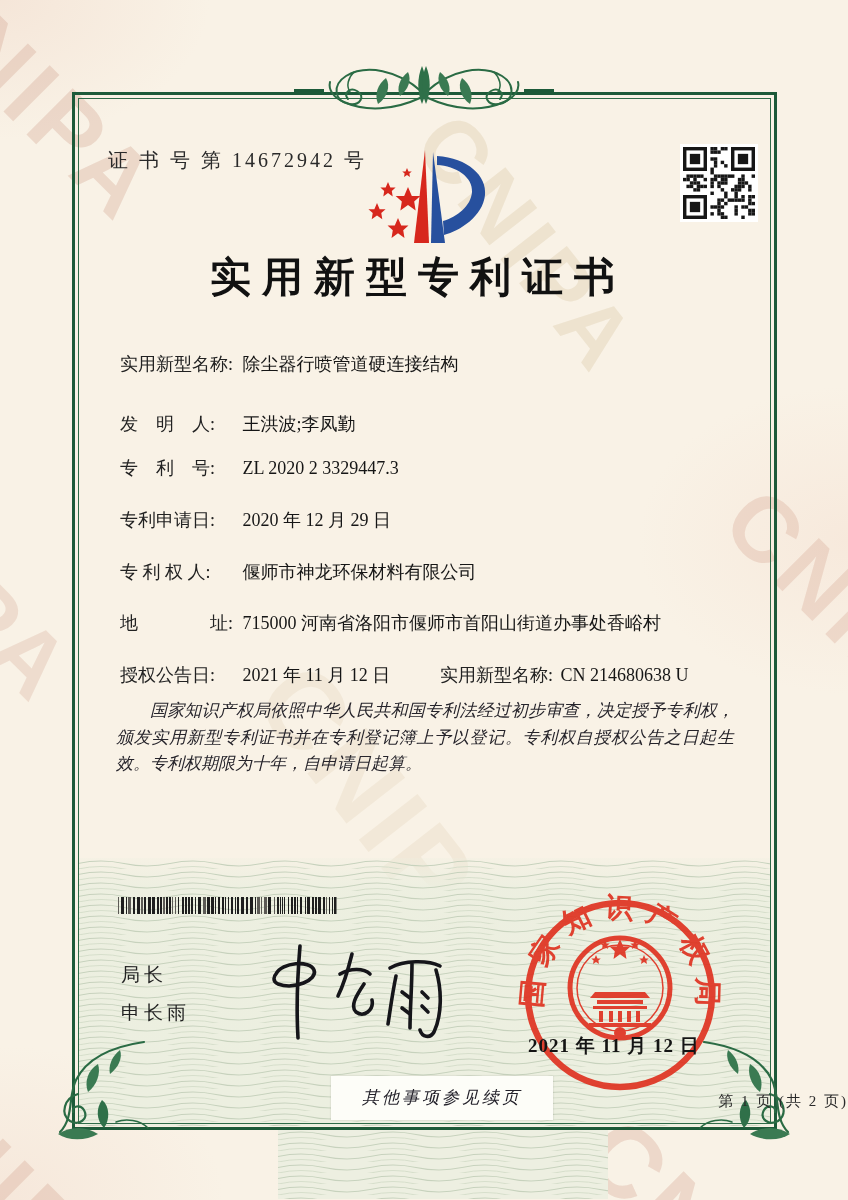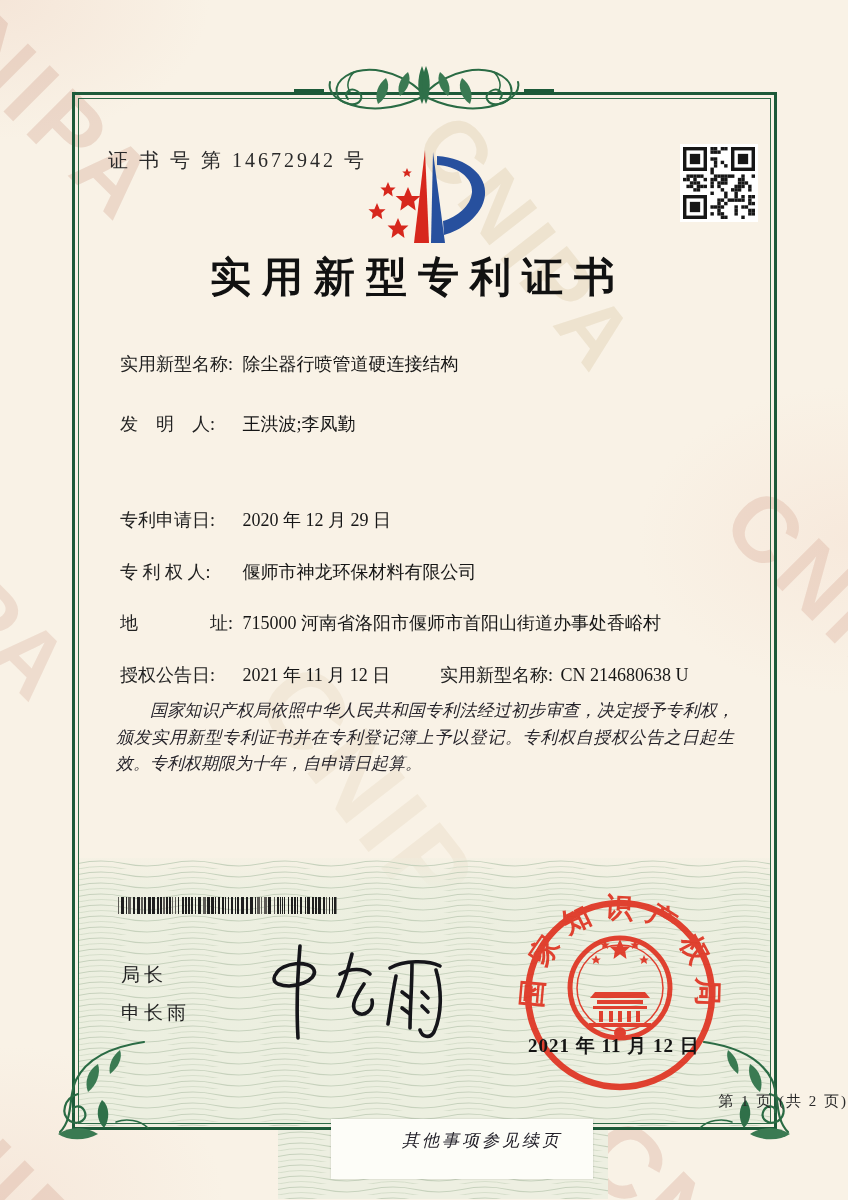--- a/index.html
+++ b/index.html
@@ -72,25 +72,24 @@
   .seal{position:absolute;left:510px;top:892px;}
   .seal-date{
     position:absolute;left:528px;top:1033px;width:160px;
     font-size:19px;font-weight:bold;letter-spacing:1px;color:#141414;white-space:nowrap;
   }
   .pageinfo{
     position:absolute;left:0;top:1092px;width:848px;text-align:right;
     font-size:15px;letter-spacing:2px;color:#2a2a2a;
   }
   .contbox{
-    position:absolute;left:331px;top:1119px;width:222px;height:60px;
+    position:absolute;left:331px;top:1076px;width:222px;height:44px;
     background:#fdfdf8;box-shadow:0 0 2px rgba(0,0,0,.15);
     text-align:center;line-height:44px;font-size:17px;letter-spacing:3px;color:#23212a;
     font-style:italic;
-    padding-left:40px;
   }
 </style>
 </head>
 <body>
 
 <div class="page">
 
   <div class="wm" style="left:-45px;top:-60px;font-size:95px;color:rgba(206,156,136,0.30);">CNIPA</div>
   <div class="wm" style="left:475px;top:95px;font-size:88px;color:rgba(216,196,160,0.33);transform:rotate(52deg);">CNIPA</div>
   <div class="wm" style="left:-125px;top:430px;font-size:92px;color:rgba(208,160,140,0.26);">CNIPA</div>
@@ -323,20 +322,24 @@
   <div class="title">实用新型专利证书</div>
 
   <div class="frow" style="top:352px;">
     <span class="flabel">实用新型名称:</span>
     <span class="fvalue">除尘器行喷管道硬连接结构</span>
   </div>
   <div class="frow" style="top:404px;margin-top:8px;">
     <span class="flabel">发　明　人:</span>
     <span class="fvalue">王洪波;李凤勤</span>
   </div>
+  <div class="frow" style="top:456px;">
+    <span class="flabel">专　利　号:</span>
+    <span class="fvalue">ZL 2020 2 3329447.3</span>
+  </div>
   <div class="frow" style="top:508px;">
     <span class="flabel">专利申请日:</span>
     <span class="fvalue">2020 年 12 月 29 日</span>
   </div>
   <div class="frow" style="top:560px;">
     <span class="flabel">专 利 权 人:</span>
     <span class="fvalue">偃师市神龙环保材料有限公司</span>
   </div>
   <div class="frow" style="top:611px;">
     <span class="flabel">地　　　　址:</span>

